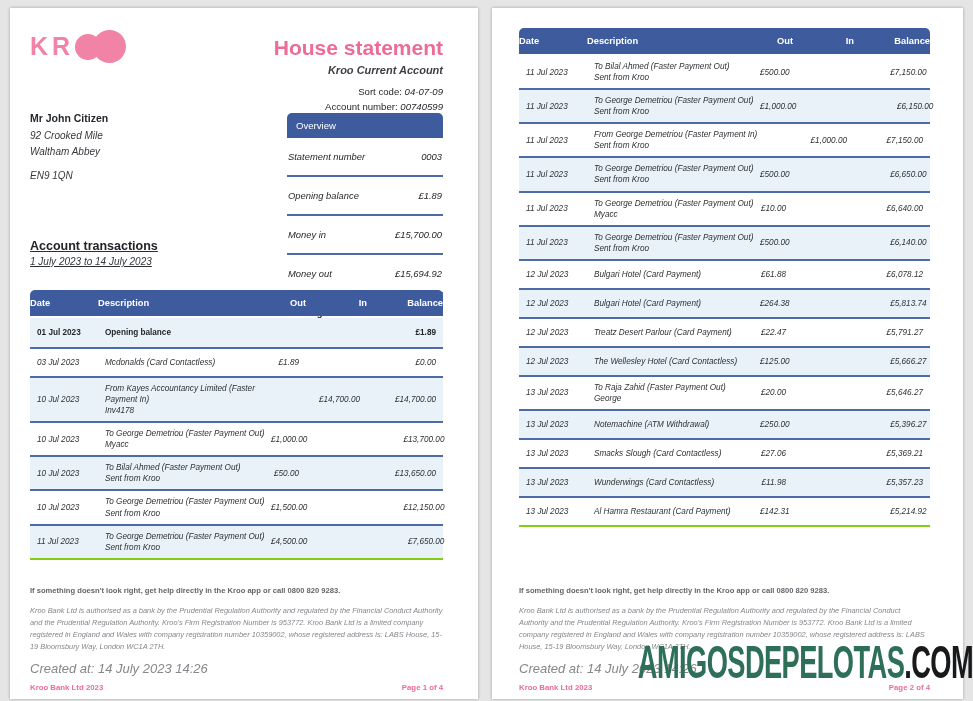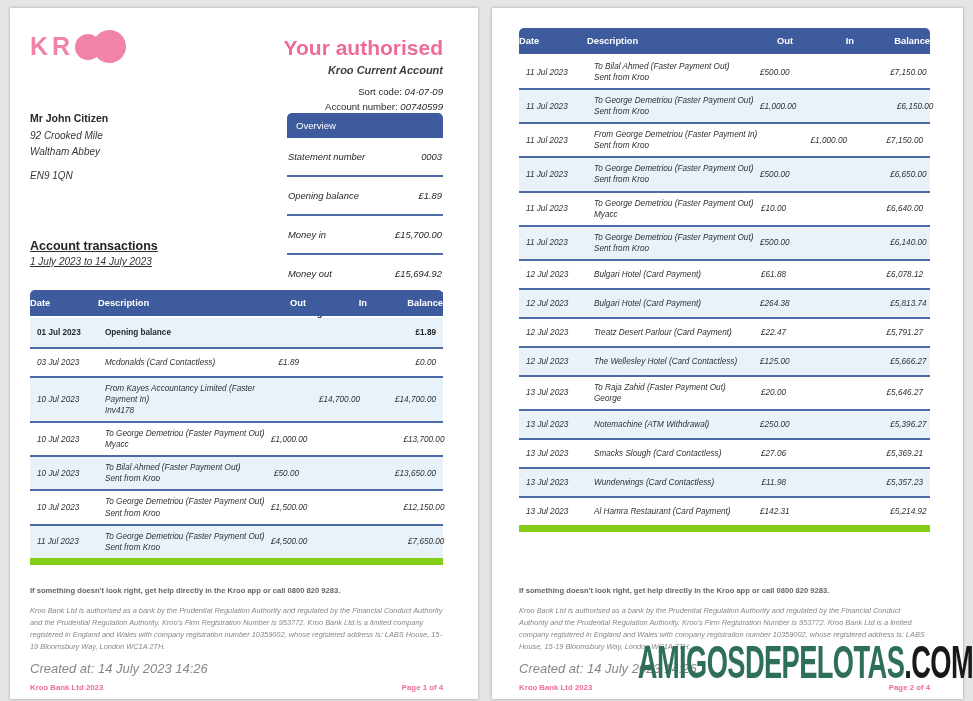--- a/index.html
+++ b/index.html
@@ -54,21 +54,21 @@
 
   .tx-table { position:absolute; }
   #page1 .tx-table { left:20px; right:35px; top:282px; }
   #page2 .tx-table { left:27px; right:33px; top:20px; }
 
   .t-head {
     display:grid; grid-template-columns:62px 160px 1fr 55px 70px; column-gap:6px;
     background:#3e5c9d; color:#fff; font-weight:bold; font-size:9.3px;
     padding:8px 0; border-radius:5px 5px 0 0; margin-bottom:2px;
   }
-  .t-body { border-bottom:7px solid #84cc16; }
+  .t-body { border-bottom:2px solid #84cc16; }
   .t-row {
     display:grid; grid-template-columns:62px 160px 1fr 55px 70px; column-gap:6px;
     padding:5px 7px; min-height:29px; align-items:center;
     font-size:8.2px; font-style:italic; color:#2e3135; line-height:1.35;
   }
   .t-row + .t-row { border-top:2px solid #4d6ba7; }
   .t-row.shaded { background:#e9f2f9; }
   .t-row.bold { font-style:normal; font-weight:bold; color:#1f2226; }
   .rc-desc div { white-space:nowrap; }
   .num { display:flex; justify-content:flex-end; white-space:nowrap; }
@@ -98,21 +98,21 @@
 
   <div class="logo">
     <span class="logo-text">KR</span>
     <span class="logo-mark">
       <span class="dot-sm"></span>
       <span class="dot-lg"></span>
     </span>
   </div>
 
   <div class="header-right">
-    <div class="stmt-title">Your authorised</div>
+    <div class="stmt-title">House statement</div>
     <div class="stmt-subtitle">Kroo Current Account</div>
     <div class="meta-line">
       <span class="meta-label">Sort code:</span>
       <span class="meta-value">04-07-09</span>
     </div>
     <div class="meta-line">
       <span class="meta-label">Account number:</span>
       <span class="meta-value">00740599</span>
     </div>
   </div>

